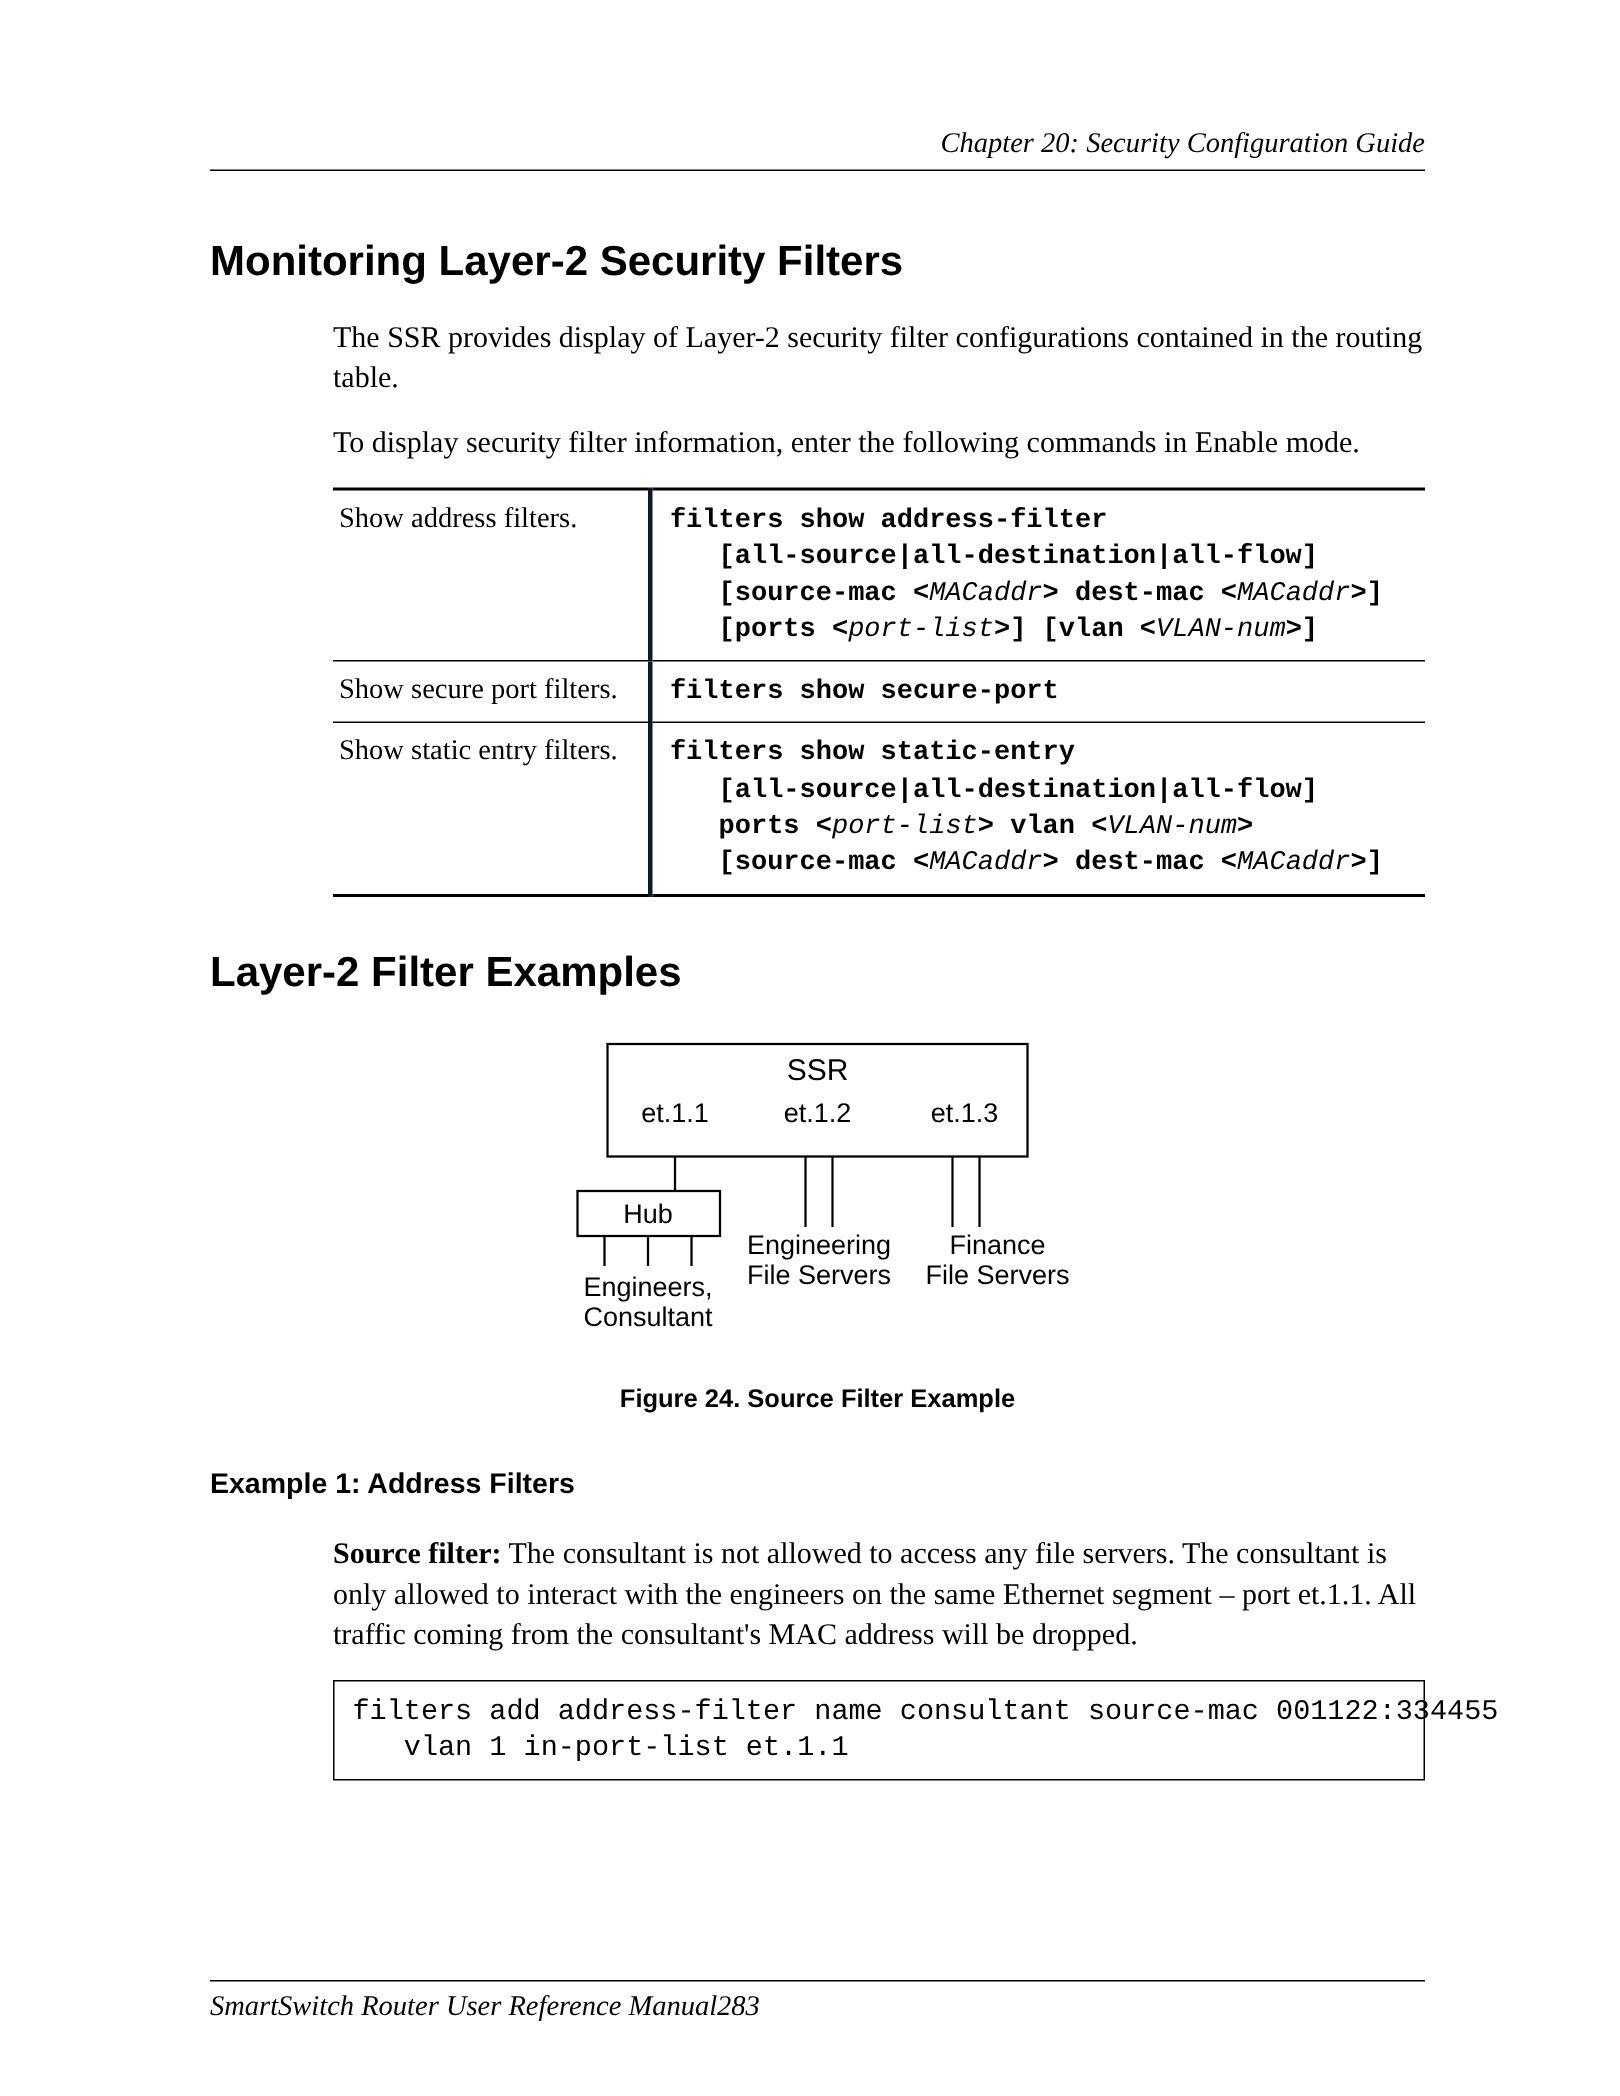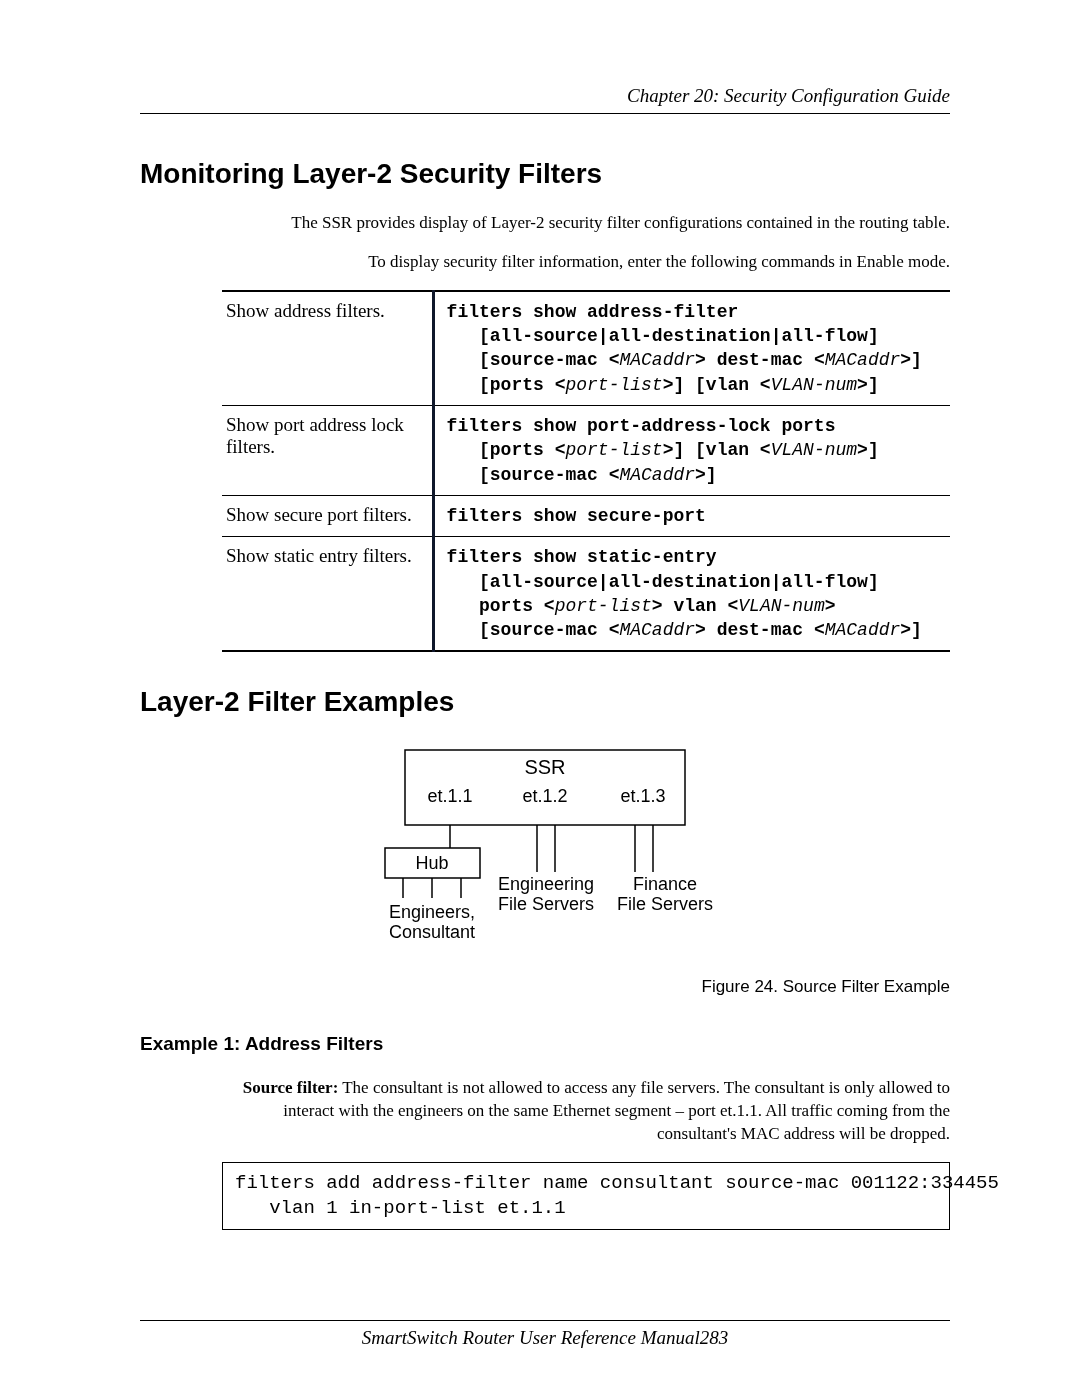--- a/index.html
+++ b/index.html
@@ -31,24 +31,24 @@
   h2.section {
     font-family: "Segoe UI", "Myriad Pro", "Helvetica Neue", Arial, sans-serif;
     font-weight: 700;
     font-size: 28px;
     margin: 0 0 22px 0;
   }
   .body-indent {
     margin-left: 82px;
   }
   p.body {
-    font-size: 17px;
+    font-size: 20px;
     line-height: 1.35;
     margin: 0 0 16px 0;
-    text-align: right;
+    text-align: left;
   }
   table.cmdtable {
     width: 100%;
     border-collapse: collapse;
     margin: 10px 0 34px 0;
   }
   table.cmdtable td {
     border-top: 1px solid #000;
     border-bottom: 1px solid #000;
     padding: 8px 10px 8px 4px;
@@ -83,23 +83,23 @@
   .diagram-wrap {
     margin: 20px auto 8px auto;
     width: 400px;
     font-family: "Segoe UI", "Myriad Pro", Arial, sans-serif;
   }
   svg.diagram {
     display: block;
     margin: 0 auto;
   }
   .fig-caption {
-    text-align: right;
+    text-align: center;
     font-family: "Segoe UI", "Myriad Pro", Arial, sans-serif;
-    font-weight: 400;
+    font-weight: 700;
     font-size: 17px;
     margin: 12px 0 36px 0;
   }
   h3.example {
     font-family: Liberation Sans, sans-serif;
     font-weight: 700;
     font-size: 19px;
     margin: 0 0 22px 0;
   }
   .codebox {
@@ -117,21 +117,21 @@
     left: 140px;
     right: 130px;
   }
   hr.bot-rule {
     border: none;
     border-top: 1.2px solid #000;
     margin: 0 0 6px 0;
   }
   .footer-row {
     display: flex;
-    justify-content: center;
+    justify-content: flex-start;
     font-style: italic;
     font-size: 19px;
   }
 </style>
 </head>
 <body>
 
 <div class="page">
 
   <div class="header-line">Chapter 20: Security Configuration Guide</div>
@@ -144,26 +144,20 @@
     <p class="body">To display security filter information, enter the following commands in Enable mode.</p>
 
     <table class="cmdtable">
       <tbody>
           <tr>
         <td class="desc">Show address filters.</td>
         <td class="cmd">filters show address-filter
    [all-source|all-destination|all-flow]
    [source-mac &lt;<span class="ital">MACaddr</span>&gt; dest-mac &lt;<span class="ital">MACaddr</span>&gt;]
    [ports &lt;<span class="ital">port-list</span>&gt;] [vlan &lt;<span class="ital">VLAN-num</span>&gt;]</td>
-      </tr>
-      <tr>
-        <td class="desc">Show port address lock filters.</td>
-        <td class="cmd">filters show port-address-lock ports
-   [ports &lt;<span class="ital">port-list</span>&gt;] [vlan &lt;<span class="ital">VLAN-num</span>&gt;]
-   [source-mac &lt;<span class="ital">MACaddr</span>&gt;]</td>
       </tr>
       <tr>
         <td class="desc">Show secure port filters.</td>
         <td class="cmd">filters show secure-port</td>
       </tr>
       <tr>
         <td class="desc">Show static entry filters.</td>
         <td class="cmd">filters show static-entry
    [all-source|all-destination|all-flow]
    ports &lt;<span class="ital">port-list</span>&gt; vlan &lt;<span class="ital">VLAN-num</span>&gt;

